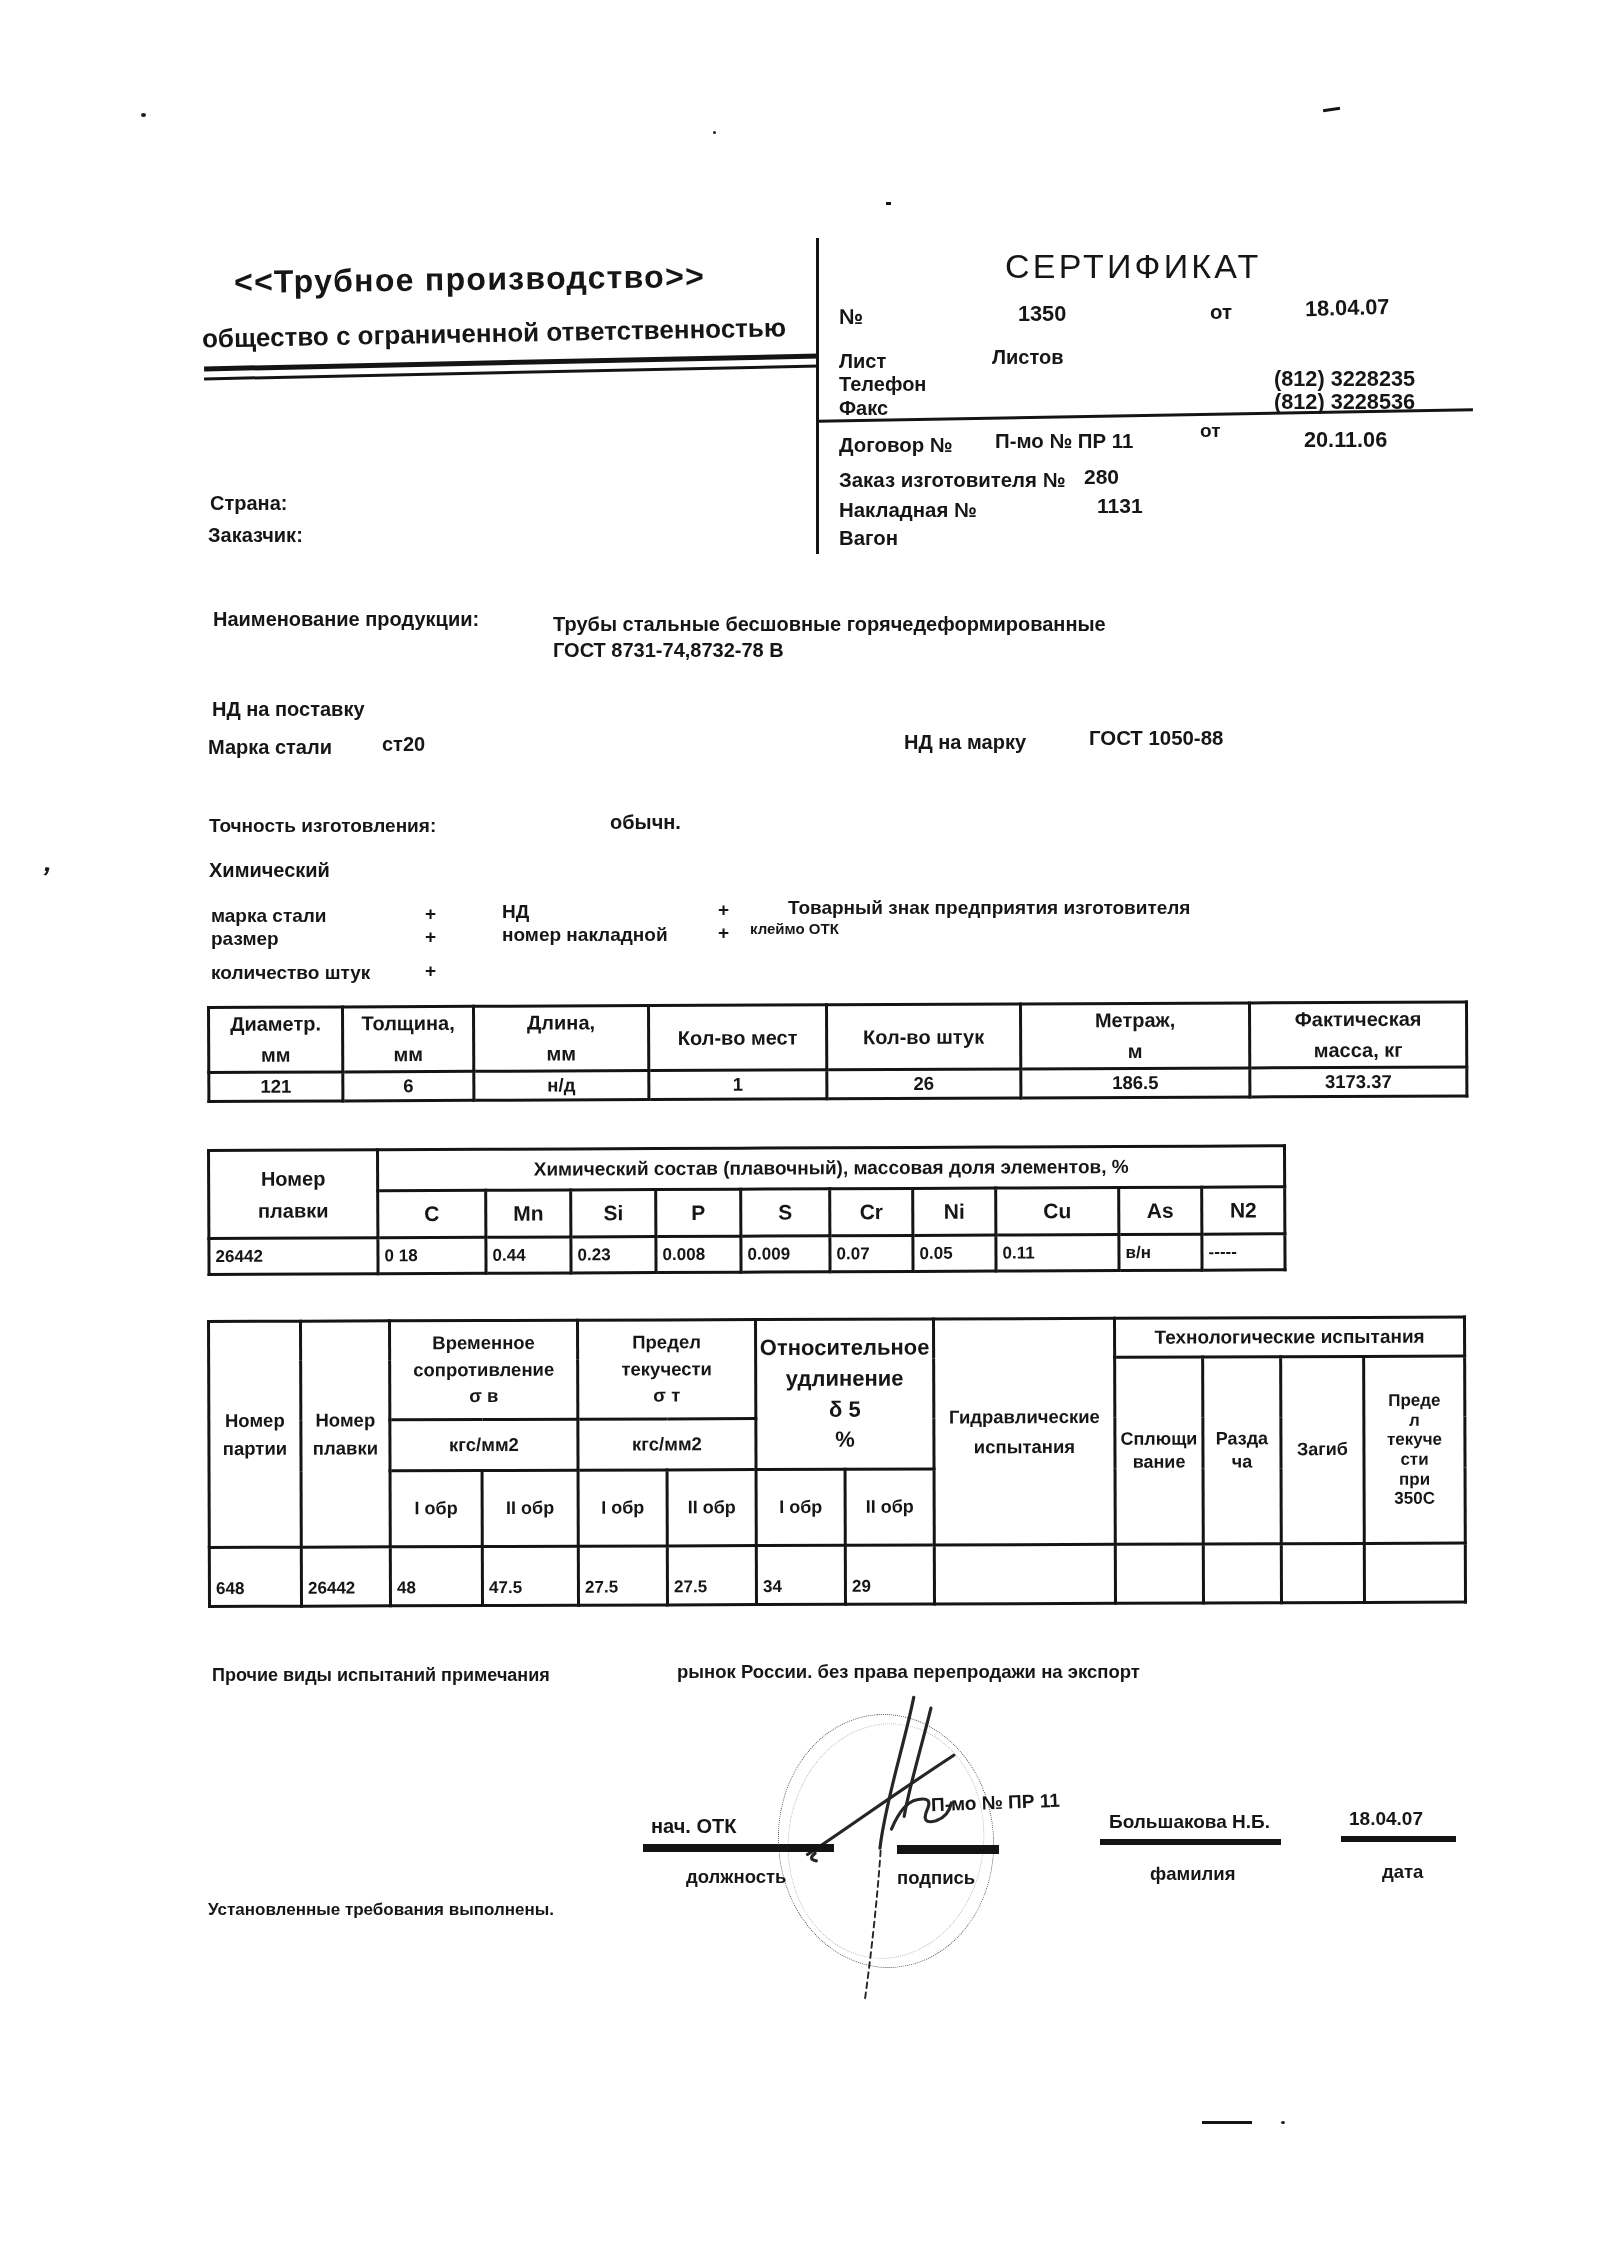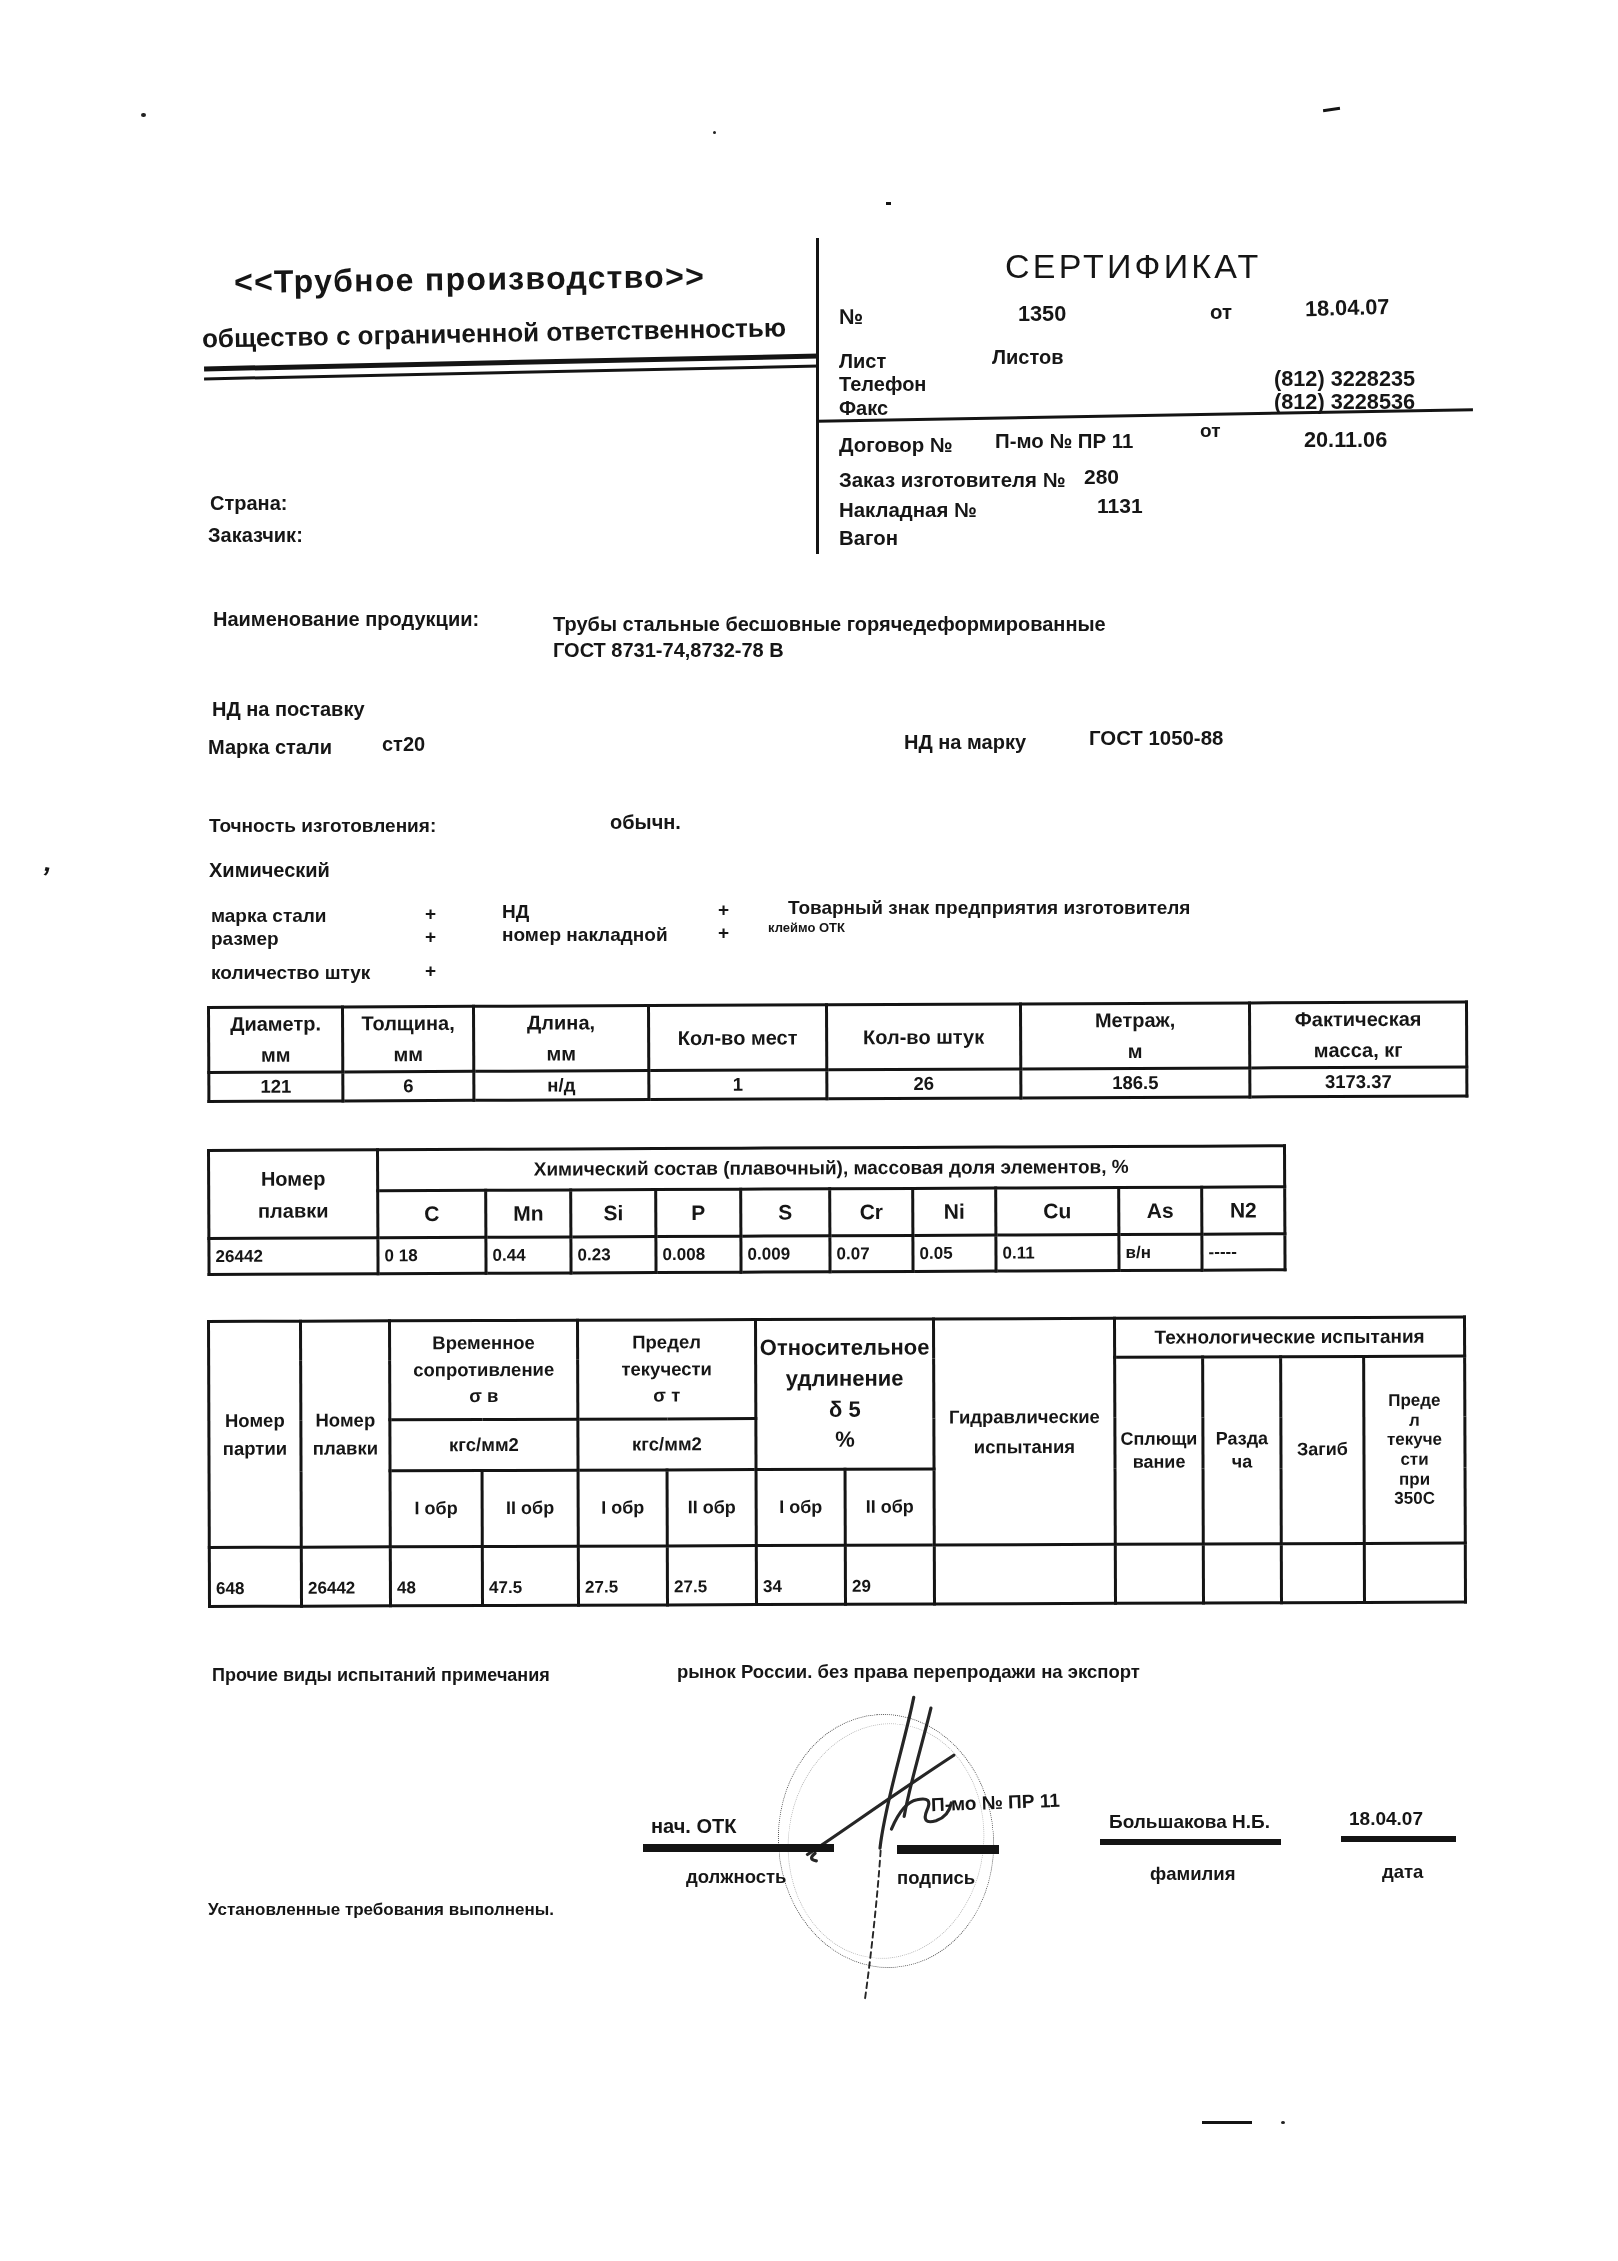--- a/index.html
+++ b/index.html
@@ -91,21 +91,21 @@
   <div class="t b" style="left:211px;top:905px;font-size:19px;">марка стали</div>
   <div class="t b" style="left:425px;top:903px;font-size:19px;">+</div>
   <div class="t b" style="left:502px;top:901px;font-size:19px;">НД</div>
   <div class="t b" style="left:718px;top:899px;font-size:19px;">+</div>
   <div class="t b" style="left:788px;top:897px;font-size:19px;">Товарный знак предприятия изготовителя</div>
 
   <div class="t b" style="left:211px;top:928px;font-size:19px;">размер</div>
   <div class="t b" style="left:425px;top:926px;font-size:19px;">+</div>
   <div class="t b" style="left:502px;top:924px;font-size:19px;">номер накладной</div>
   <div class="t b" style="left:718px;top:922px;font-size:19px;">+</div>
-  <div class="t b" style="left:768px;top:920px;font-size:13px;">клеймо ОТК</div>
+  <div class="t b" style="left:750px;top:920px;font-size:15px;">клеймо ОТК</div>
 
   <div class="t b" style="left:211px;top:962px;font-size:19px;">количество штук</div>
   <div class="t b" style="left:425px;top:960px;font-size:19px;">+</div>
 
   <table class="doc-table" style="left:207px;top:1006px;width:1258px;transform:rotate(-0.25deg);transform-origin:left top;">
     <colgroup>
       <col style="width:134px">
         <col style="width:131px">
         <col style="width:175px">
       <col style="width:178px">

